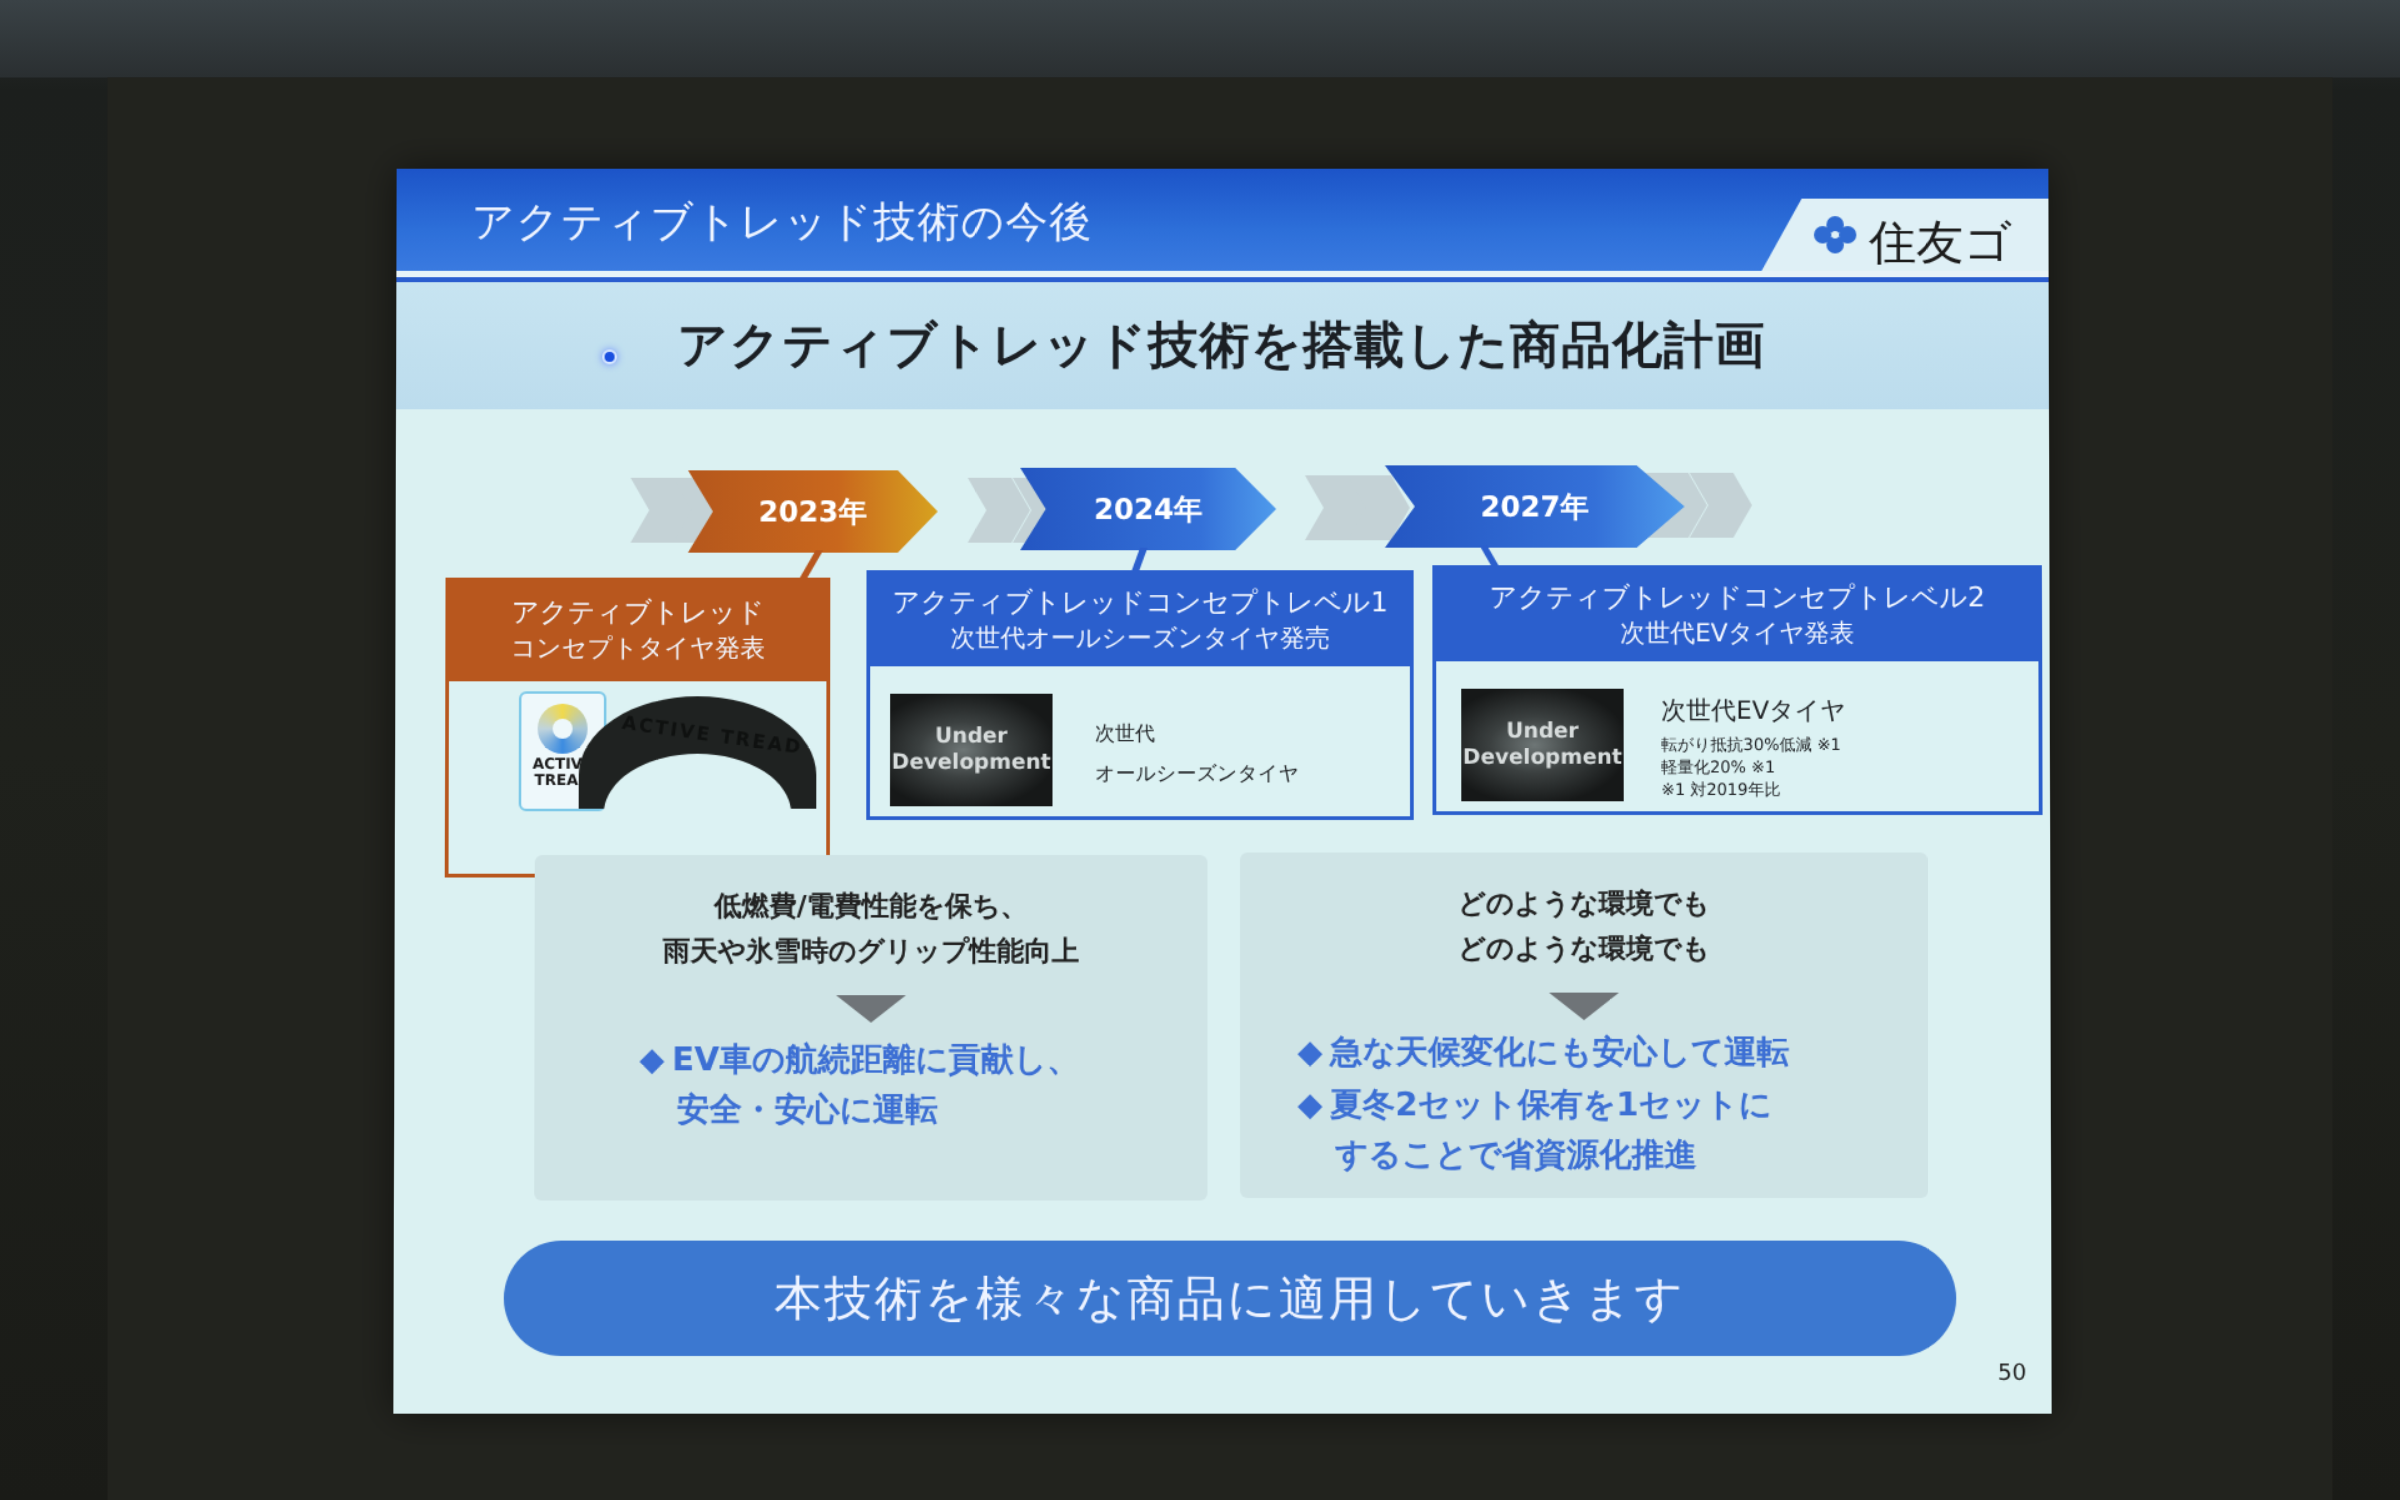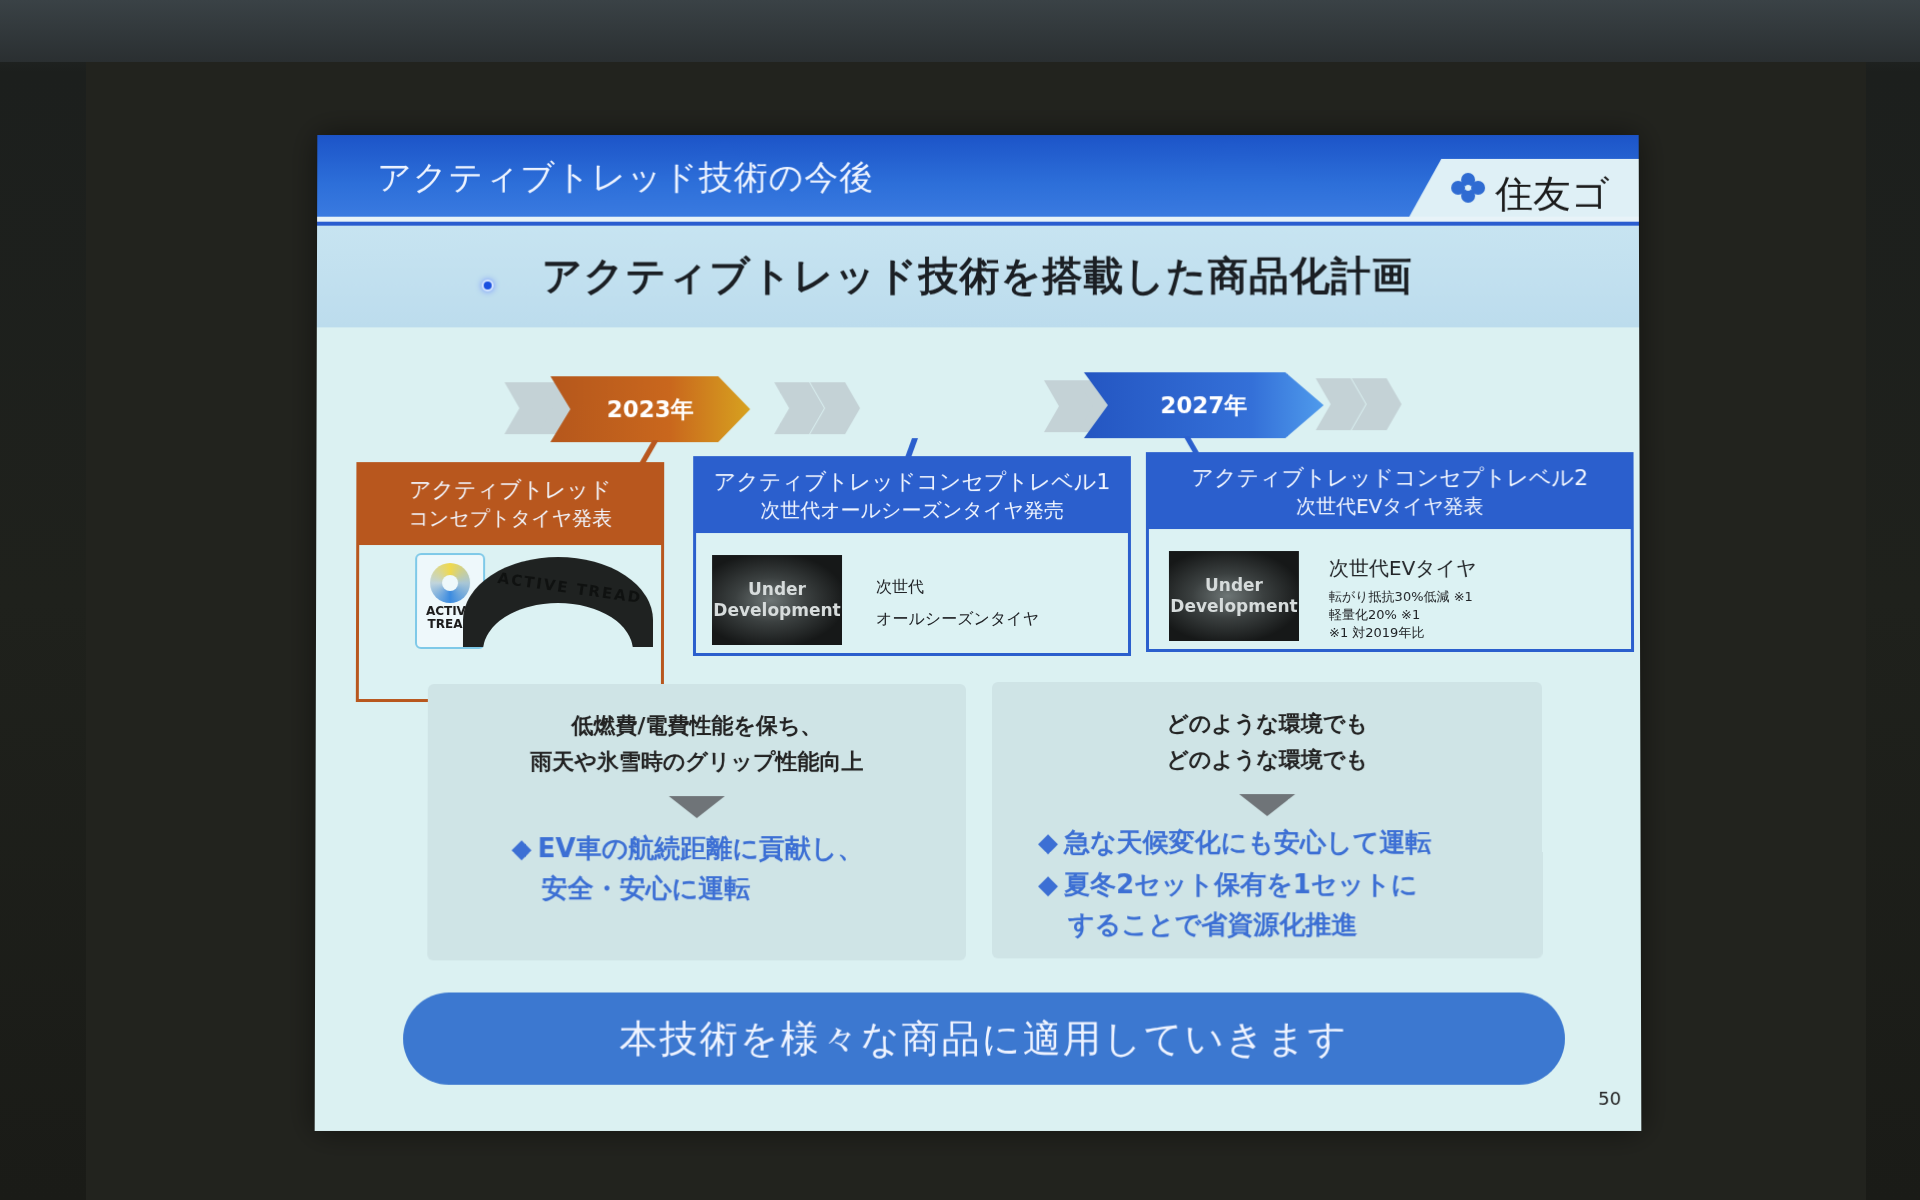--- a/index.html
+++ b/index.html
@@ -123,21 +123,22 @@
   <div class="chev" style="left:188px;top:248px;width:50px;"></div>
   <div class="chev" style="left:222px;top:248px;width:50px;"></div>
   <div class="chev" style="left:458px;top:248px;width:50px;"></div>
   <div class="chev" style="left:494px;top:248px;width:50px;"></div>
   <div class="chev" style="left:728px;top:246px;width:50px;"></div>
   <div class="chev" style="left:762px;top:246px;width:50px;"></div>
   <div class="chev" style="left:1000px;top:244px;width:50px;"></div>
   <div class="chev" style="left:1036px;top:244px;width:50px;"></div>
 
   <div class="year orange" style="left:234px;top:242px;width:200px;">2023年</div>
-  <div class="year blue" style="left:768px;top:238px;width:240px;">2027年</div>
+  <div class="year blue" style="left:500px;top:240px;width:205px;">2024年</div>
+  <div class="year blue" style="left:792px;top:238px;width:240px;">2027年</div>
 
   <div class="stem" style="left:330px;top:306px;background:#b8571e;transform:skewX(-30deg);"></div>
   <div class="stem" style="left:592px;top:304px;background:#2b5fcd;transform:skewX(-20deg);"></div>
   <div class="stem" style="left:874px;top:302px;background:#2b5fcd;transform:skewX(30deg);"></div>
 
   <div class="card orange" style="left:40px;top:328px;width:308px;height:240px;">
     <div class="card-head" style="height:80px;padding-top:10px;box-sizing:border-box;">
       <div class="l1">アクティブトレッド</div>
       <div class="l2">コンセプトタイヤ発表</div>
     </div>

